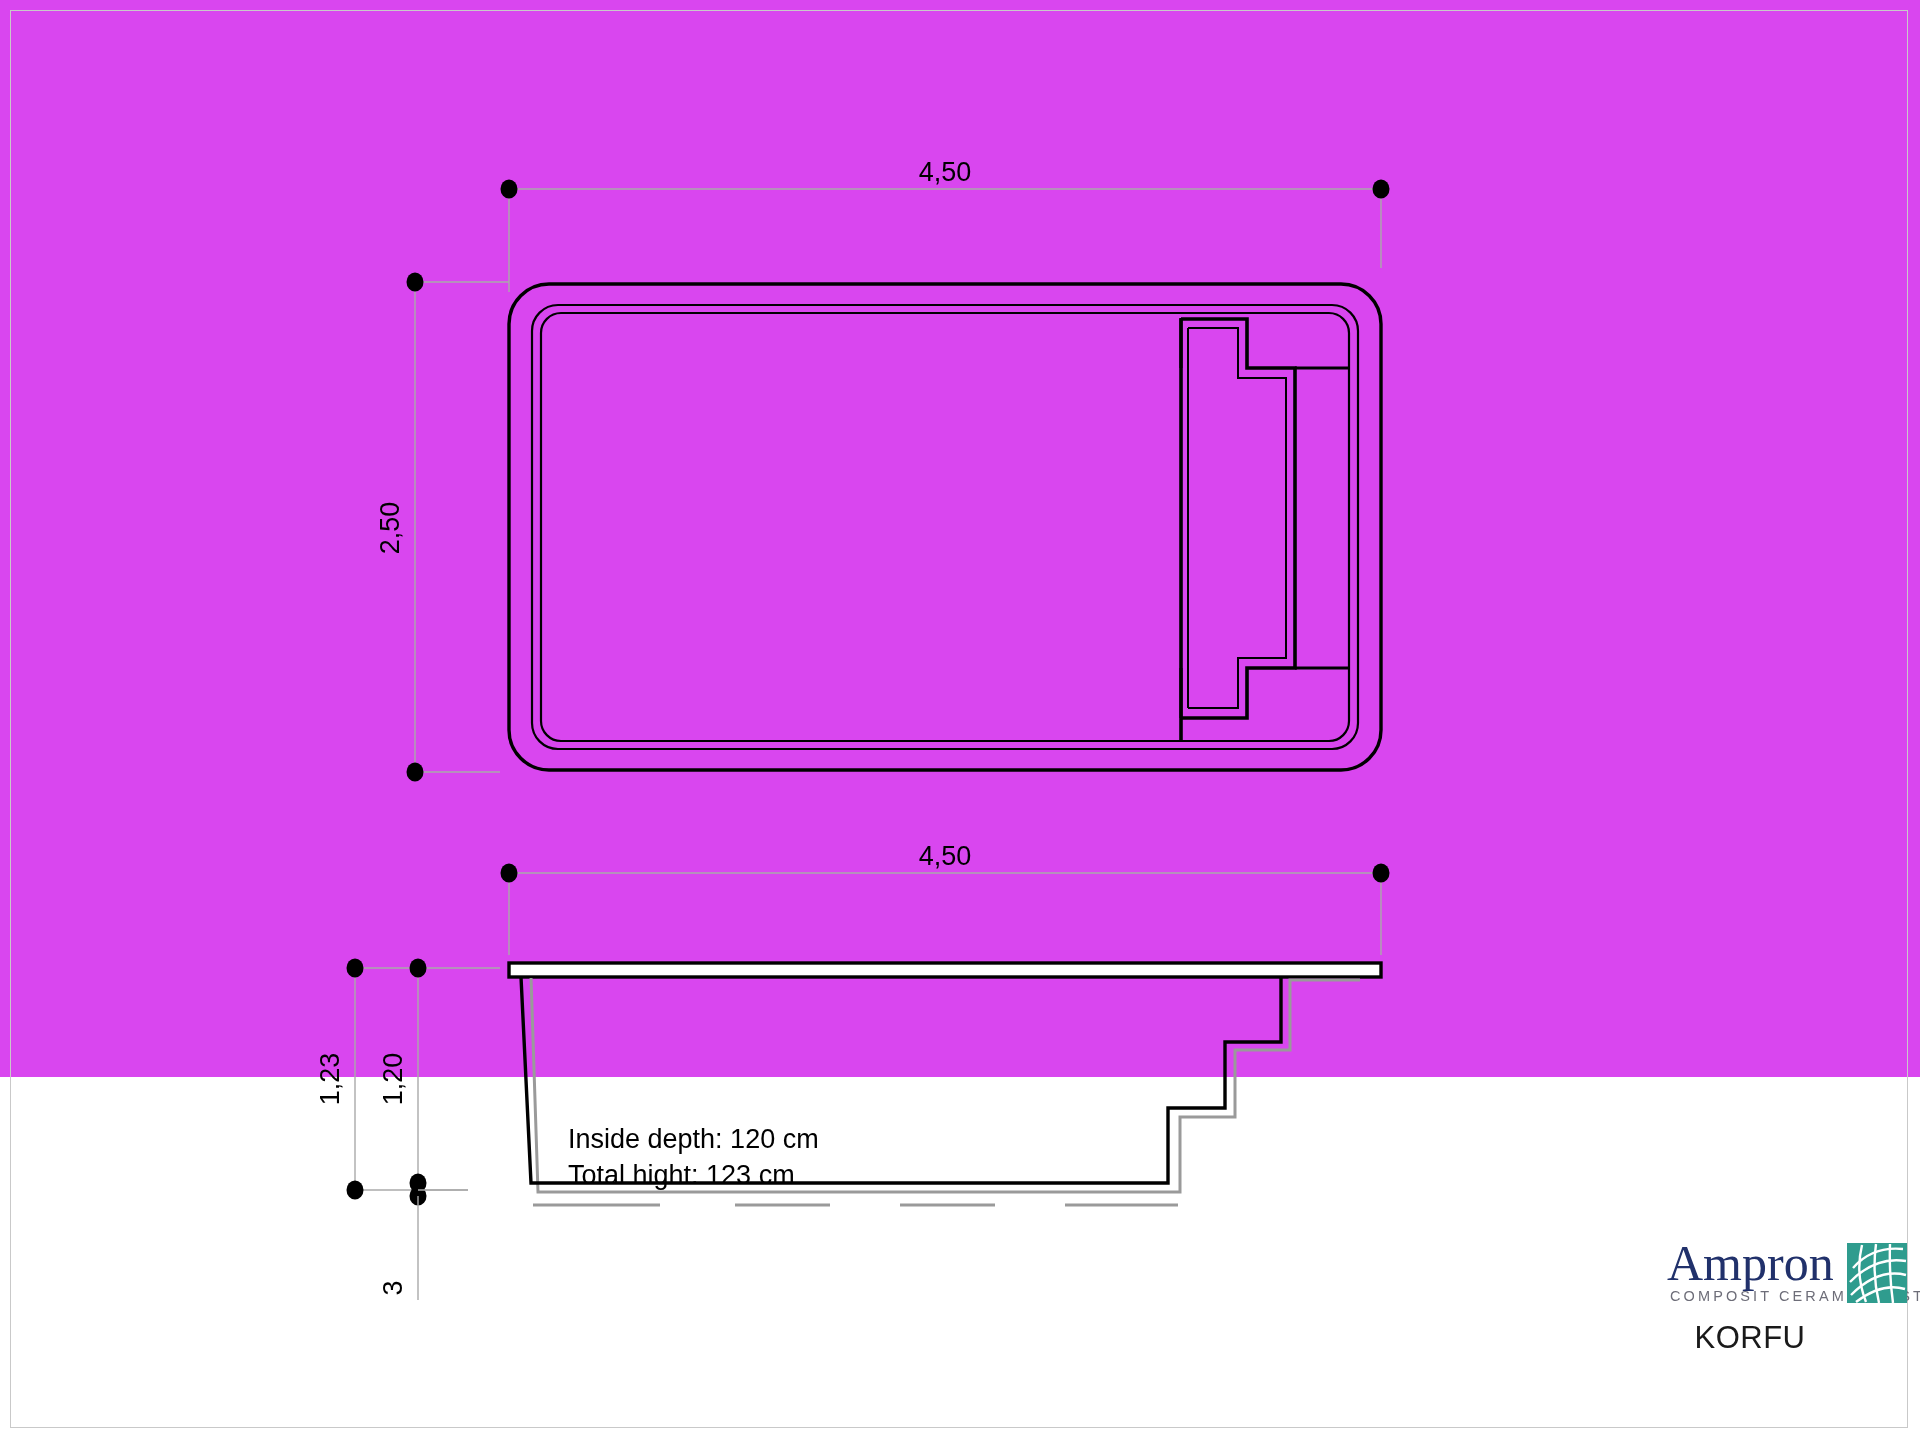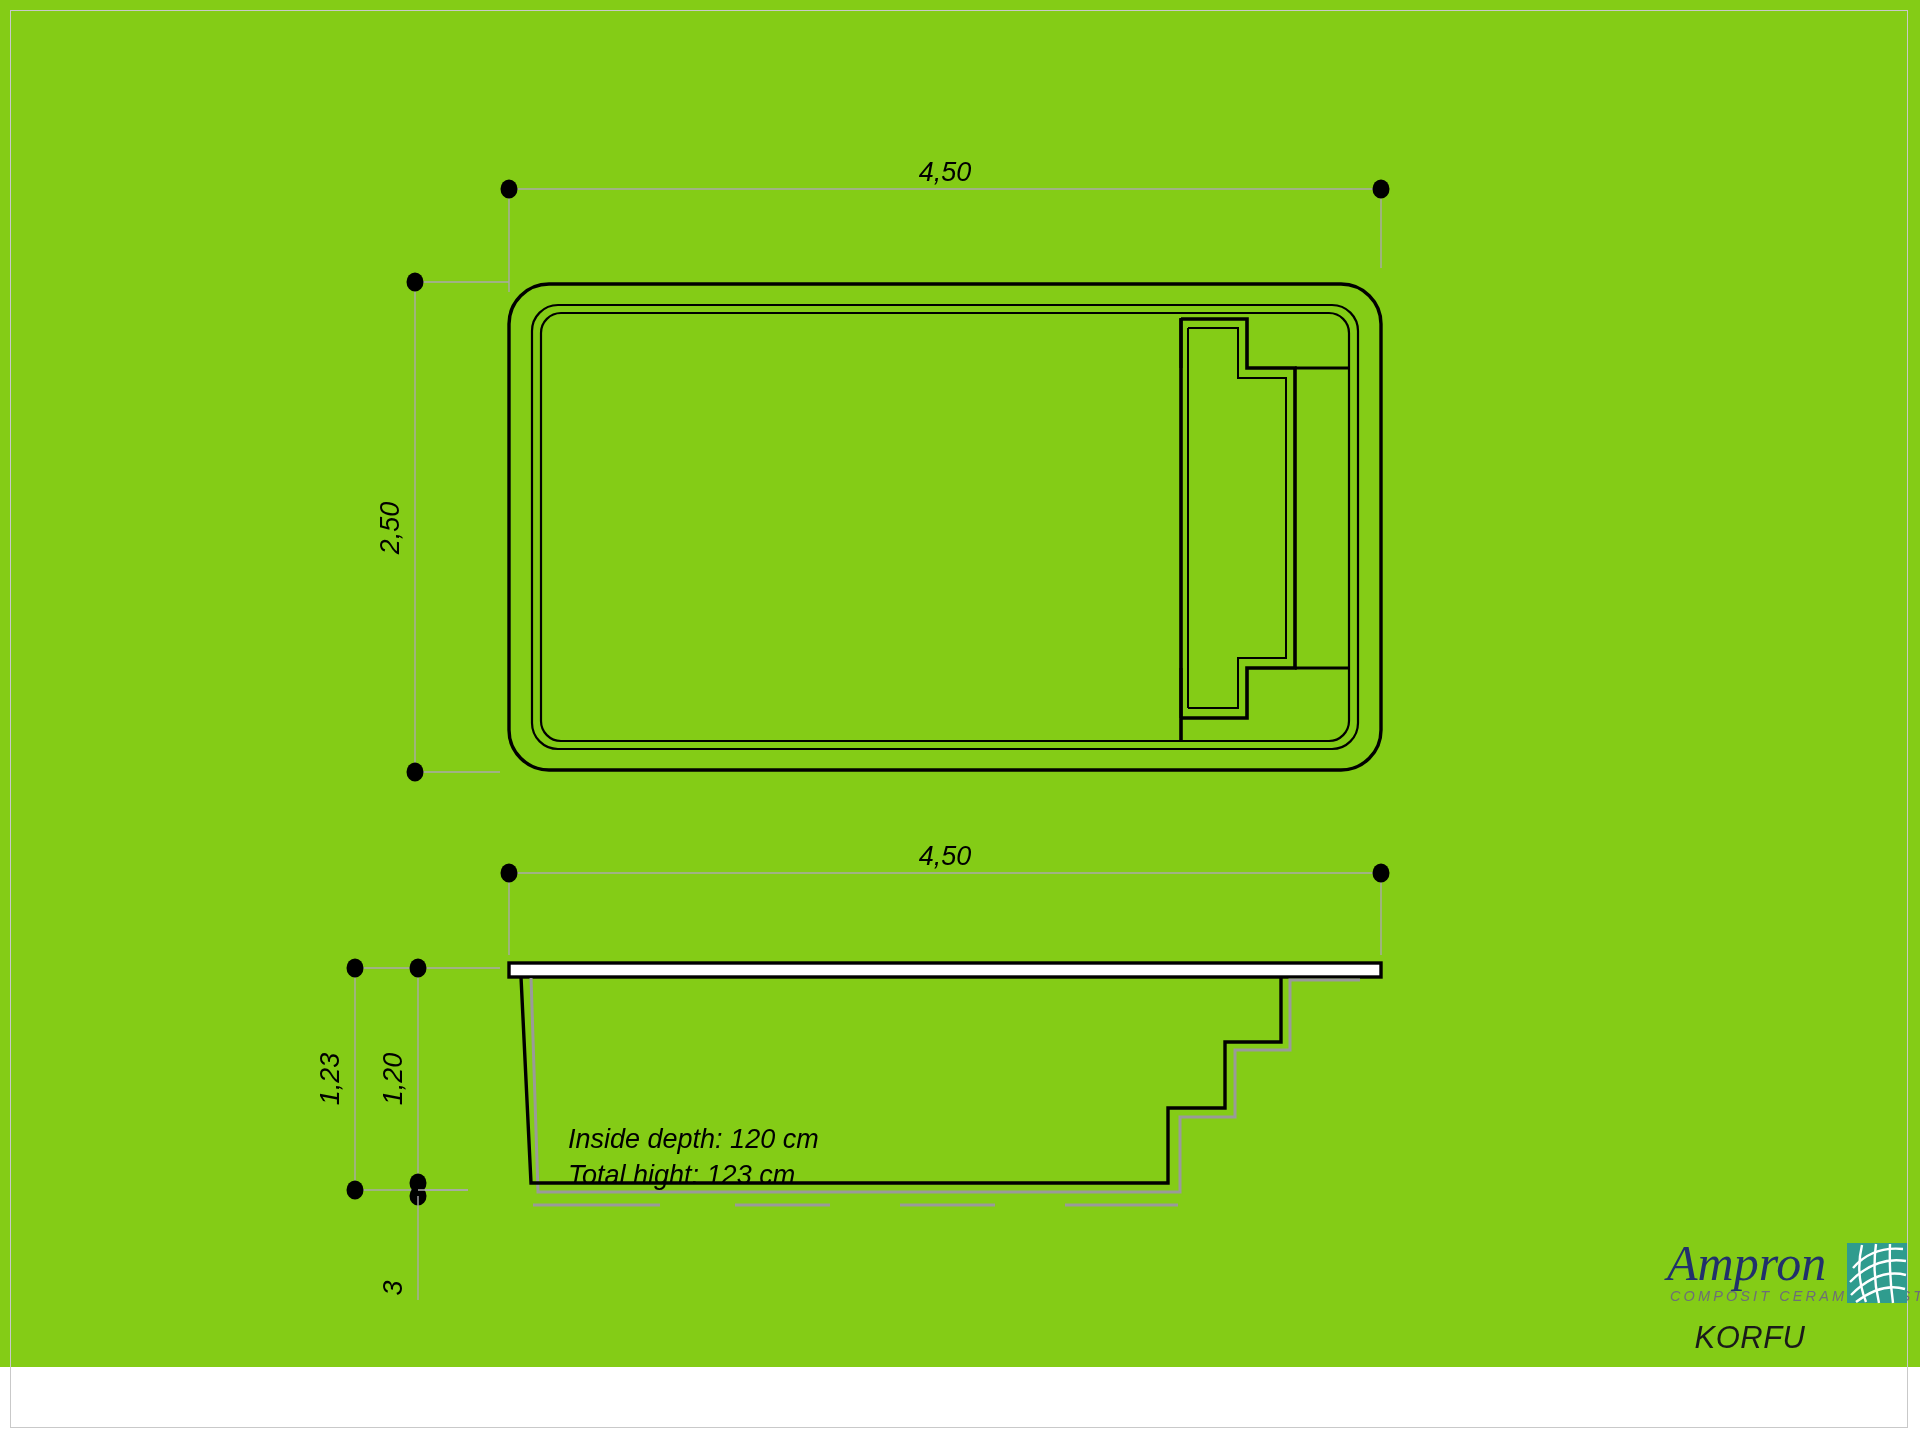--- a/index.html
+++ b/index.html
@@ -11,23 +11,22 @@
     width: 1920px;
     height: 1440px;
     font-family: "Liberation Sans", sans-serif;
     position: relative;
     overflow: hidden;
   }
   #sheet {
     position: absolute;
     left: 0; top: 0;
     width: 1920px;
-    height: 1367px;
-    background: #84cc16;
-    font-style: italic;
+    height: 1077px;
+    background: #d946ef;
   }
   .border-frame {
     position: absolute;
     left: 10px;
     top: 10px;
     width: 1898px;
     height: 1418px;
     border: 1px solid #c9c9c9;
     box-sizing: border-box;
     pointer-events: none;

